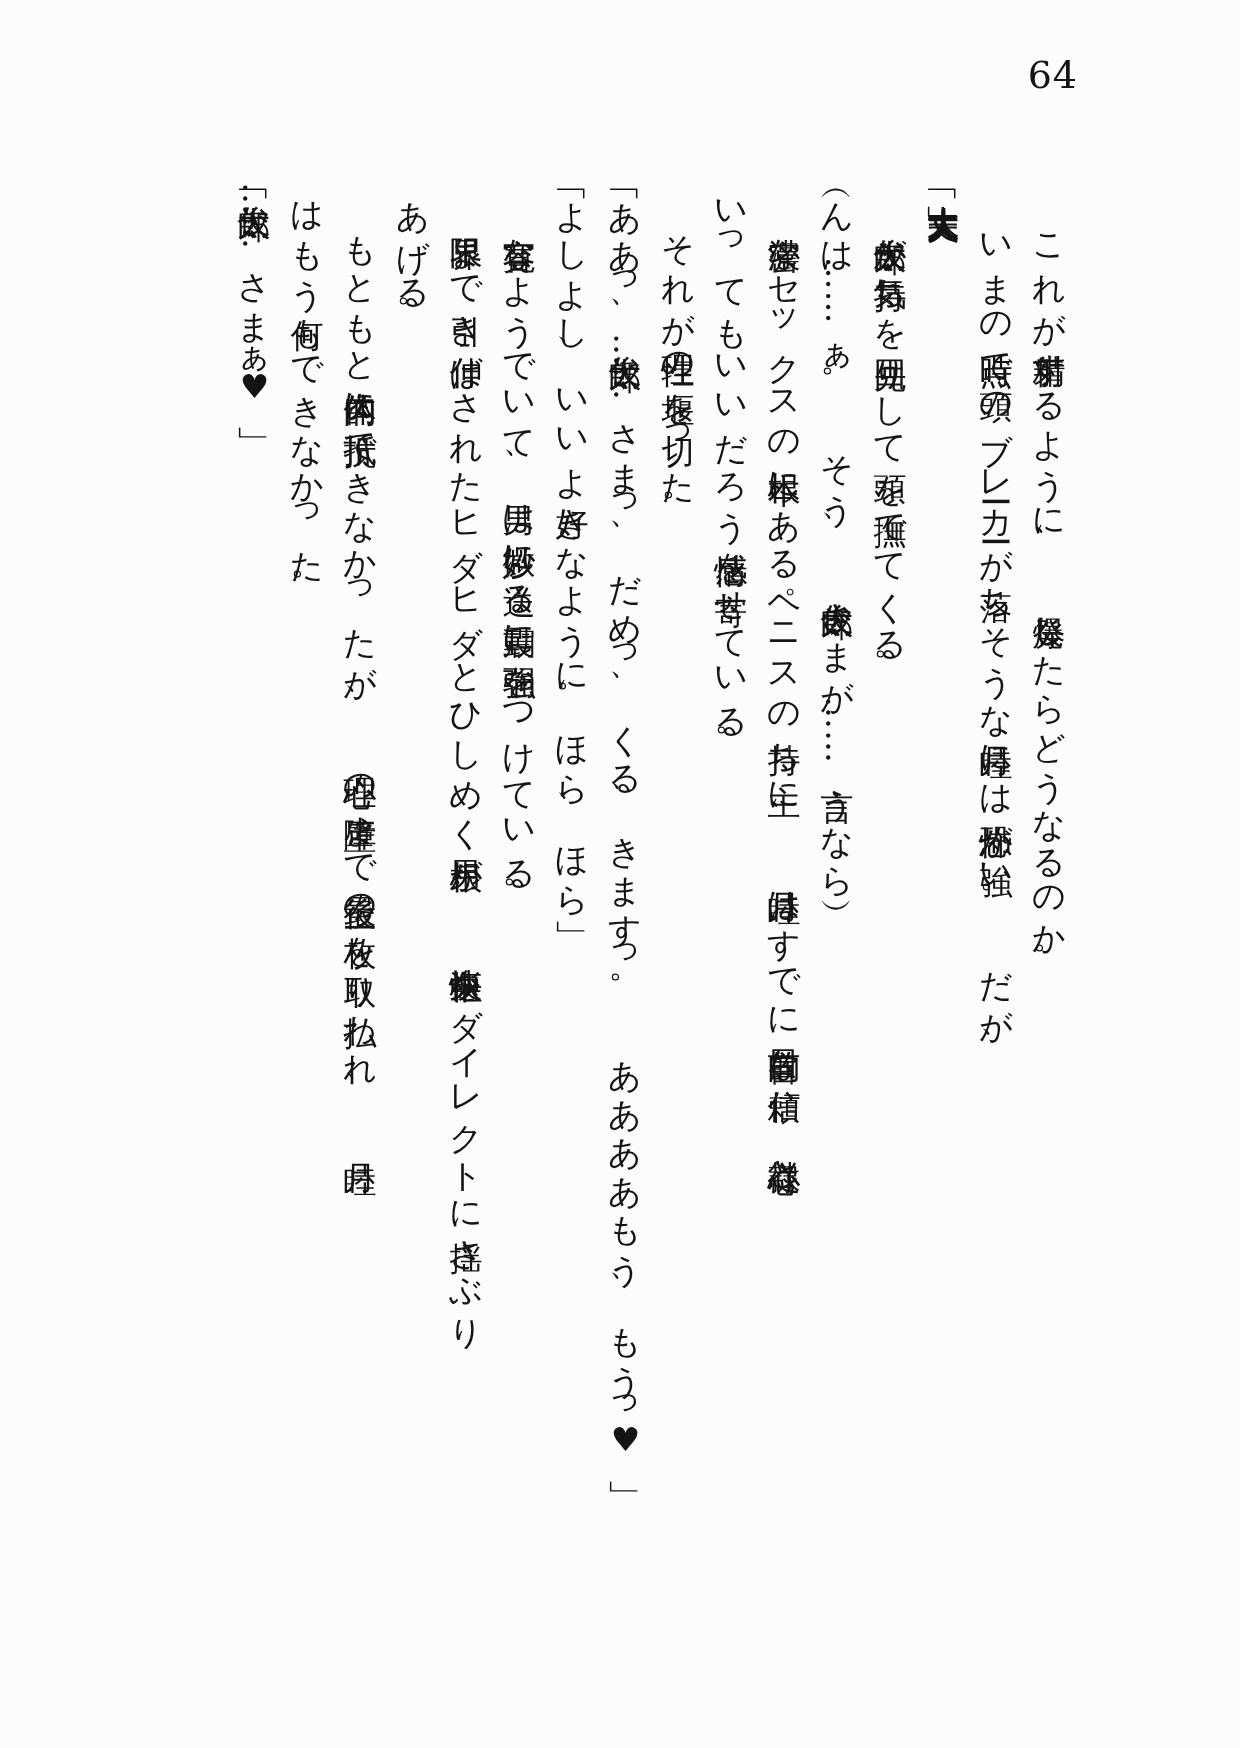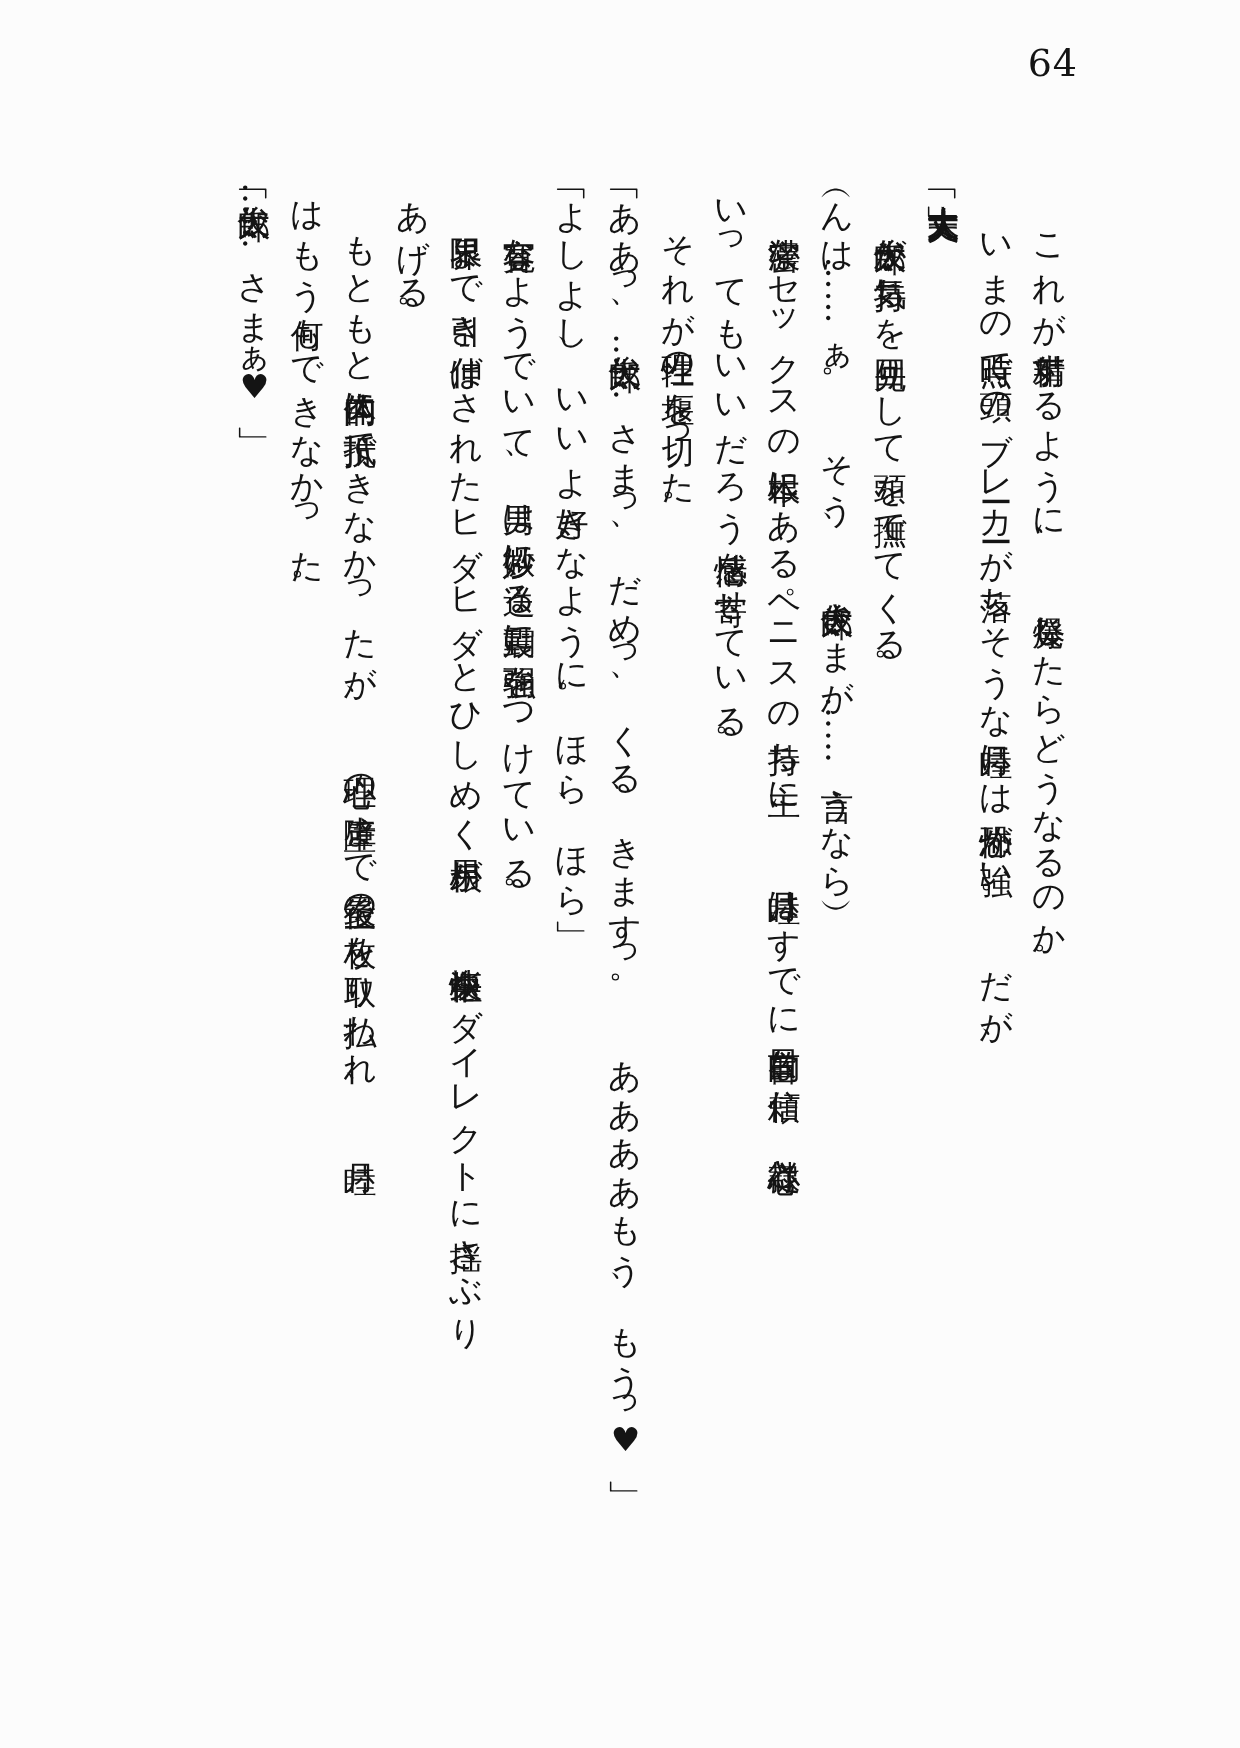--- a/index.html
+++ b/index.html
@@ -9,21 +9,21 @@
   }
   .page {
     position: relative;
     width: 1240px;
     height: 1748px;
     margin: 0 auto;
     overflow: hidden;
   }
   .pageno {
     position: absolute;
-    top: 44px;
+    top: 56px;
     right: 162px;
     font-family: "DejaVu Serif", serif;
     font-size: 38px;
     line-height: 1;
     letter-spacing: 1px;
   }
   .text-block {
     position: absolute;
     top: 178px;
     right: 164px;

